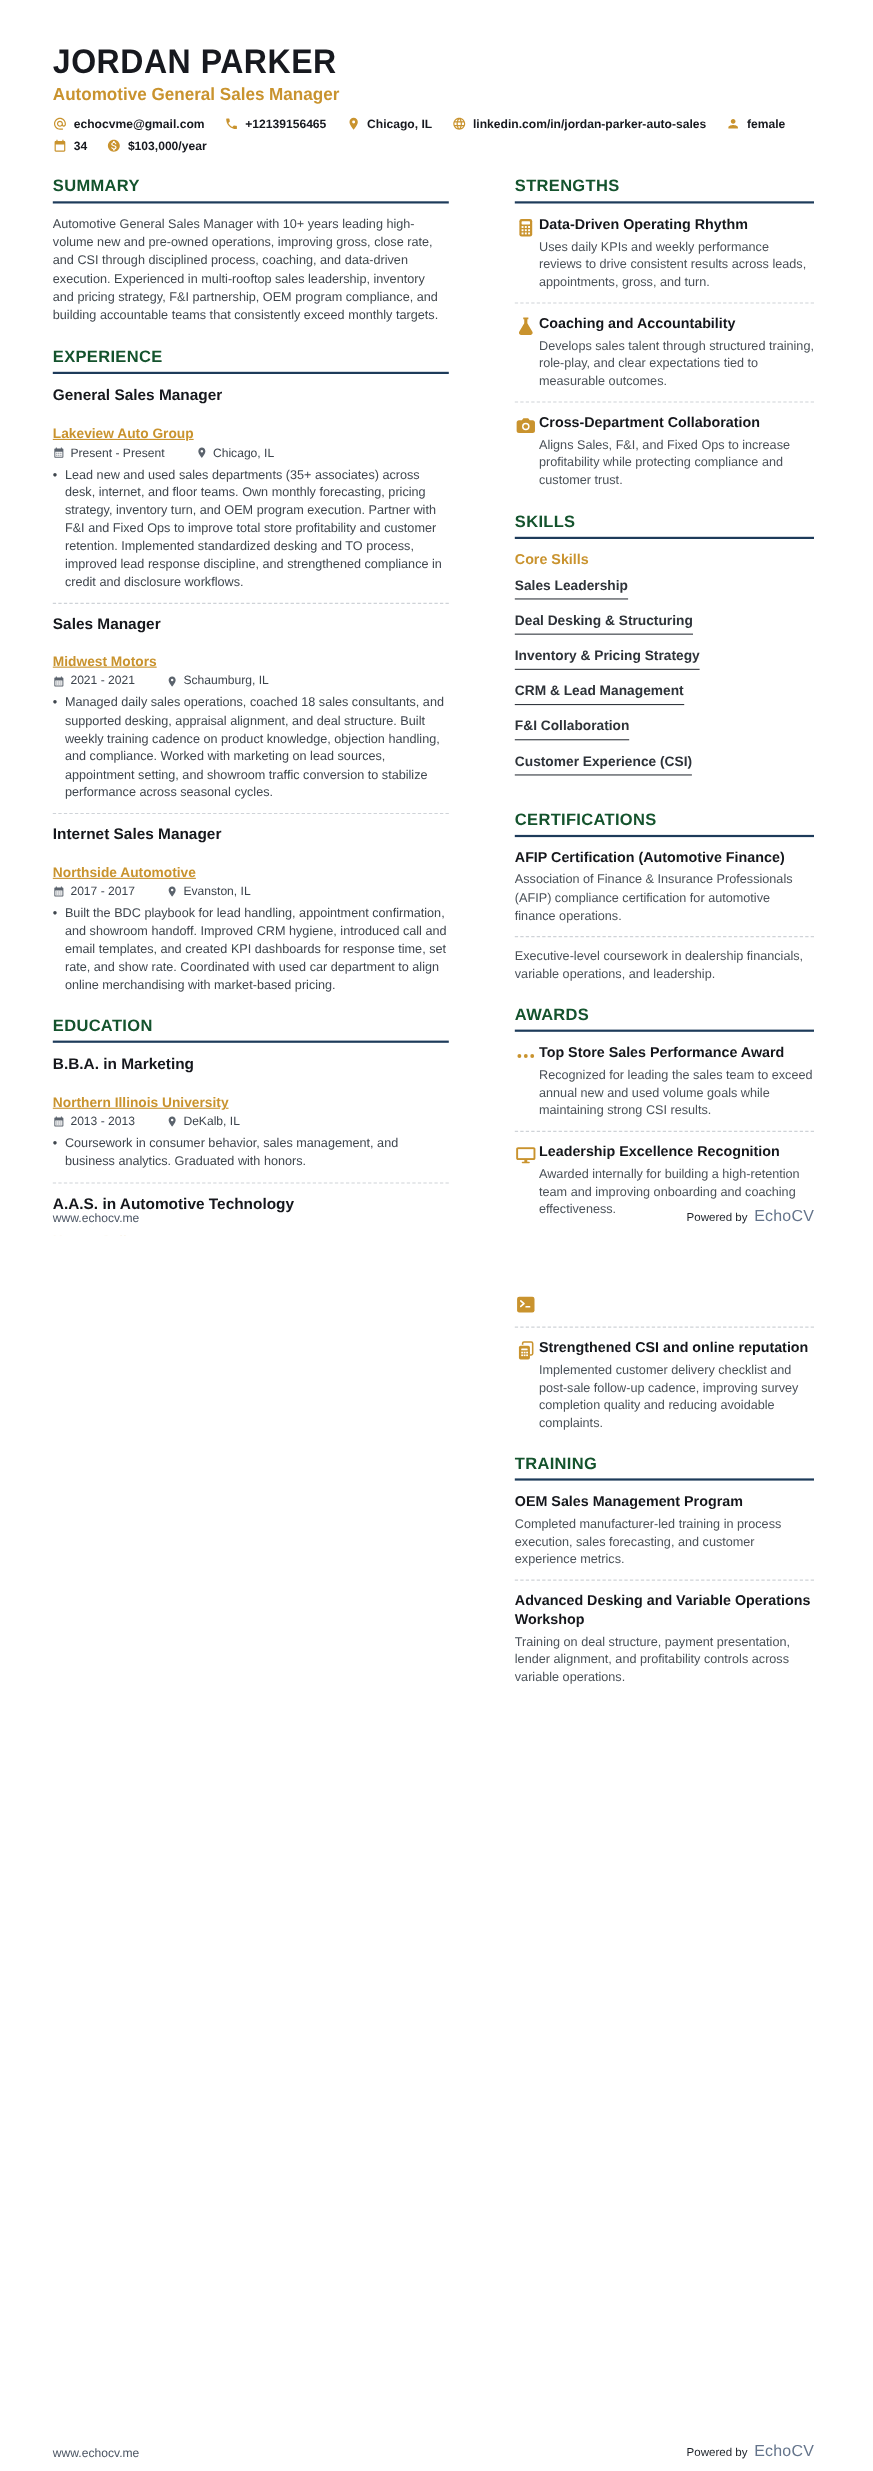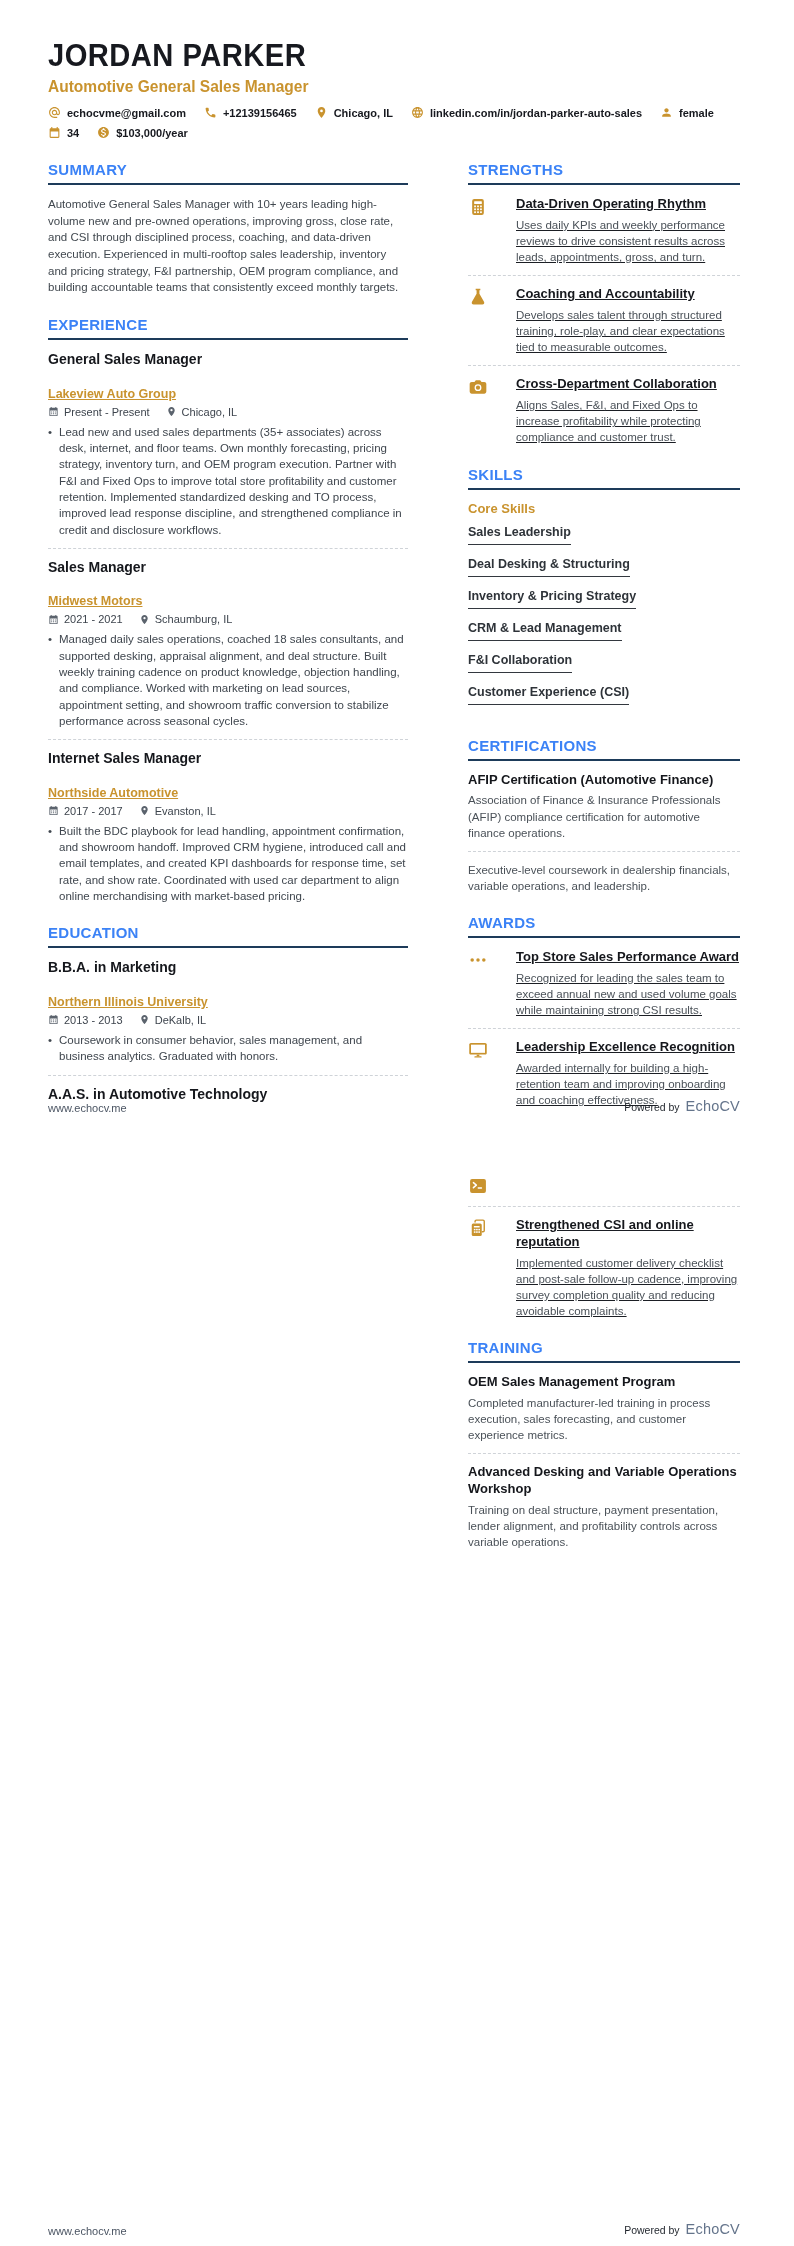--- a/index.html
+++ b/index.html
@@ -35,40 +35,40 @@
   }
   .ci { width:13px; height:13px; flex:0 0 auto; }
   .ci svg { display:block; width:13px; height:13px; fill:#c9932e; }
 
   
   .cols { display:grid; grid-template-columns:360px 272px; column-gap:60px; margin-top:22px; }
   .cols.page2 { margin-top:14px; }
 
   .section { margin-bottom:20px; }
   .shead {
-    font-size:15px; font-weight:800; letter-spacing:.3px; color:#3b82f6;
+    font-size:15px; font-weight:800; letter-spacing:.3px; color:#14532d;
     border-bottom:2.5px solid #1d3b5a; padding-bottom:5px; margin-bottom:11px;
   }
   .dashed { border-top:1px dashed #cfd3d8; margin:10px 0 10px 0; }
 
   
   .summary-text { font-size:11.5px; line-height:1.45; color:#41484f; }
   .etitle { font-size:14px; font-weight:800; color:#15171c; line-height:1.25; }
   .ecompany { margin-top:18px; font-size:12.5px; font-weight:800; color:#c9932e;text-decoration:underline; }
-  .emeta { margin-top:5px; display:flex; gap:16px;
+  .emeta { margin-top:5px; display:flex; gap:28px;
            font-size:11px; color:#3d444d; }
   .emeta .mitem { display:flex; align-items:center; gap:5px; }
   .mi { width:11px; height:11px; }
   .mi svg { display:block; width:11px; height:11px; fill:#5b636d; }
   .ebullet { margin-top:6px; display:flex; gap:7px;
              font-size:11.5px; line-height:1.42; color:#3f464e; }
   .ebullet::before { content:"•"; color:#3f464e; font-size:11.5px; line-height:1.42; }
 
   
-  .rentry { display:grid; grid-template-columns:22px 1fr; column-gap:26px;text-decoration:underline; }
+  .rentry { display:grid; grid-template-columns:22px 1fr; column-gap:0; }
   .bi { width:20px; height:20px; margin-top:1px; }
   .bi svg { display:block; width:20px; height:20px; }
   .rtitle { font-size:13px; font-weight:800; color:#15171c; line-height:1.3; }
   .rdesc { margin-top:4px; font-size:11.5px; line-height:1.4; color:#4a5158; }
   .plain .rtitle { margin-bottom:2px; }
 
   
   .skill-group-label { font-size:13px; font-weight:800; color:#c9932e; margin-bottom:9px; }
   .skill-row { display:flex; flex-wrap:wrap; column-gap:16px; }
   .skill {

